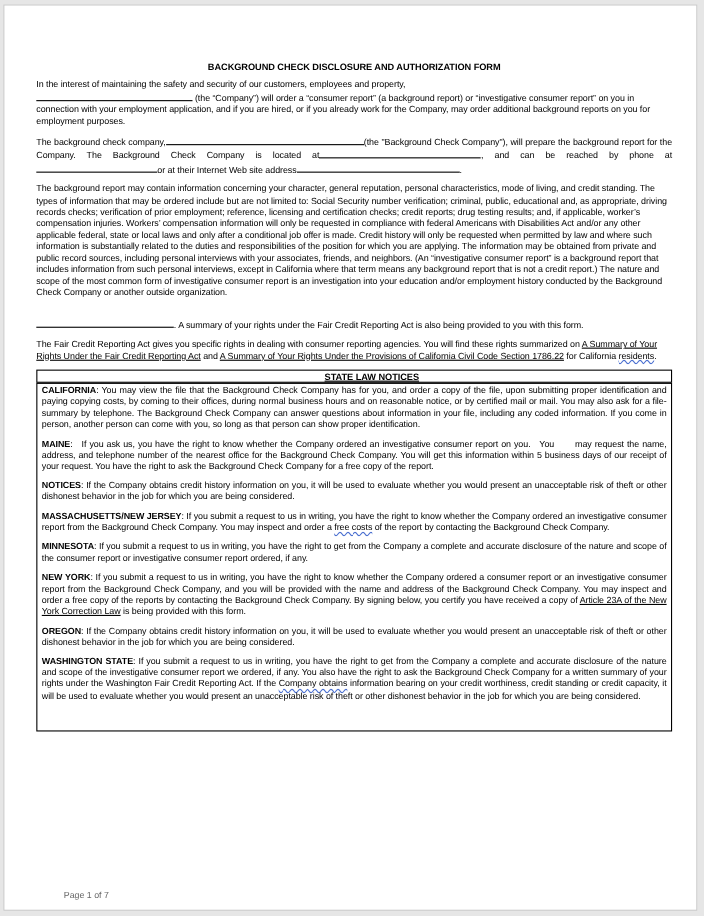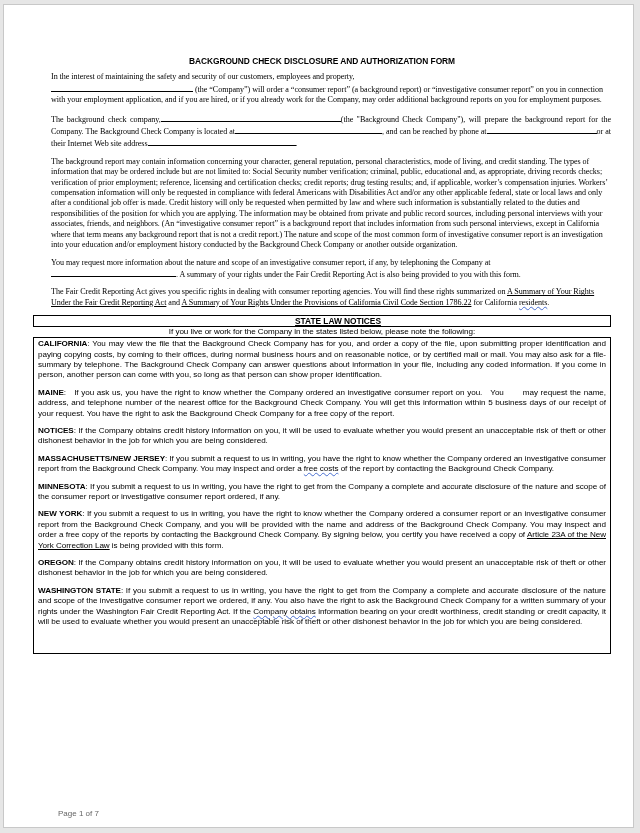--- a/index.html
+++ b/index.html
@@ -12,21 +12,21 @@
     background: #fff; border: 1px solid #c8c8c8; box-sizing: border-box;
   }
   .content {
     position: absolute; left: 29px; top: 51px; width: 578px;
     font-size: 8.1px; line-height: 10.4px; letter-spacing: -0.05px;
   }
   .title {
     text-align: center; font-weight: bold; 
     font-size: 8.4px; margin: 0 0 6px 0;
   }
-  p { margin: 0 0 7px 18px; font-family: Liberation Serif, serif; }
+  p { margin: 0 0 7px 0; }
   .just { text-align: justify; }
   .blank { display: inline-block; border-bottom: 1px solid #000; height: 8px; vertical-align: baseline; }
   .u { text-decoration: underline; }
   .squiggle { text-decoration: underline wavy #4a6fd0; text-decoration-thickness: 1px; }
   .notices-header {
     border: 1px solid #000; text-align: center; font-weight: bold;
     text-decoration: underline; font-size: 8.4px; line-height: 10px; margin-top: 4px; padding-left: 32px;
   }
   .notices-sub { text-align: center; line-height: 10px; }
   .notices-box {
@@ -53,30 +53,29 @@
       <span class="blank" style="width:142px"></span><span> (the “Company”) will order a “consumer report” (a background report) or “investigative consumer report” on you in connection with your employment application, and if you are hired, or if you already work for the Company, may order additional background reports on you for employment  purposes.</span>
     </p>
 
     <p class="just">
       <span>The background check company,</span><span class="blank" style="width:180px"></span><span>(the "Background Check Company"), will prepare the background report for the Company. The Background Check Company is located at</span><span class="blank" style="width:147px"></span><span>, and can be reached by phone at</span><span class="blank" style="width:110px"></span><span>or at their Internet Web site address</span><span class="blank" style="width:148px"></span><span>.</span>
     </p>
 
     <p>The background report may contain information concerning your character, general reputation, personal characteristics, mode of living, and credit standing. The types of information that may be ordered include but are not limited to: Social Security number verification; criminal, public, educational and, as appropriate, driving records checks; verification of prior employment; reference, licensing and certification checks; credit reports; drug testing results; and, if applicable, worker’s compensation injuries. Workers’ compensation information will only be requested in compliance with federal Americans with Disabilities Act and/or any other applicable federal, state or local laws and only after a conditional job offer is made. Credit history will only be requested when permitted by law and where such information is substantially related to the duties and responsibilities of the position for which you are applying. The information may be obtained from private and public record sources, including personal interviews with your associates, friends, and neighbors. (An “investigative consumer report” is a background report that includes information from such personal interviews, except in California where that term means any background report that is not a credit report.) The nature and scope of the most common form of investigative consumer report is an investigation into your education and/or employment history conducted by the Background Check Company or another outside organization.</p>
 
     <p>
-      <span>You may request more information about the nature and scope of an investigative consumer report, if any, by telephoning the Company at</span><br>
+      <br>
       <span class="blank" style="width:125px"></span><span>. A summary of your rights under the Fair Credit Reporting Act is also being provided to you with this form.</span>
     </p>
 
     <p>
       <span>The Fair Credit Reporting Act gives you specific rights in dealing with consumer reporting agencies. You will find these rights summarized on </span><span class="u">A Summary of Your Rights Under the Fair Credit Reporting Act</span><span> and </span><span class="u">A Summary of Your Rights Under the Provisions of California Civil Code Section 1786.22</span><span> for California </span><span class="squiggle">residents</span><span>.</span>
     </p>
 
     <div class="notices-header">STATE LAW NOTICES</div>
-    <div class="notices-sub">If you live or work for the Company in the states listed below, please note the following:</div>
 
     <div class="notices-box">
       <div class="notice">
         <span class="state">CALIFORNIA</span><span>: You may view the file that the Background Check Company has for you, and order a copy of the file, upon submitting proper identification and paying copying costs, by coming to their offices, during normal business hours and on reasonable notice, or by certified mail or mail.  You may also ask for a file-summary by telephone.   The Background Check Company can answer questions  about information in your file, including any coded information. If you come in person, another person can come with you, so long as that person can show proper identification.</span>
       </div>
       <div class="notice">
         <span class="state">MAINE</span><span style="white-space:pre-wrap">:   If you ask us, you have the right to know whether the Company ordered an investigative consumer report on you.   You       may request the name, address, and telephone number of the nearest office for the Background Check Company. You will get this information within 5 business days of our receipt of your request. You have the right to ask the Background Check Company for a free copy of the report.</span>
       </div>
       <div class="notice">
         <span class="state">NOTICES</span><span>: If the Company obtains credit history information on you, it will be used to evaluate whether you would present an unacceptable risk of theft or other dishonest behavior in the job for which you are being considered.</span>

